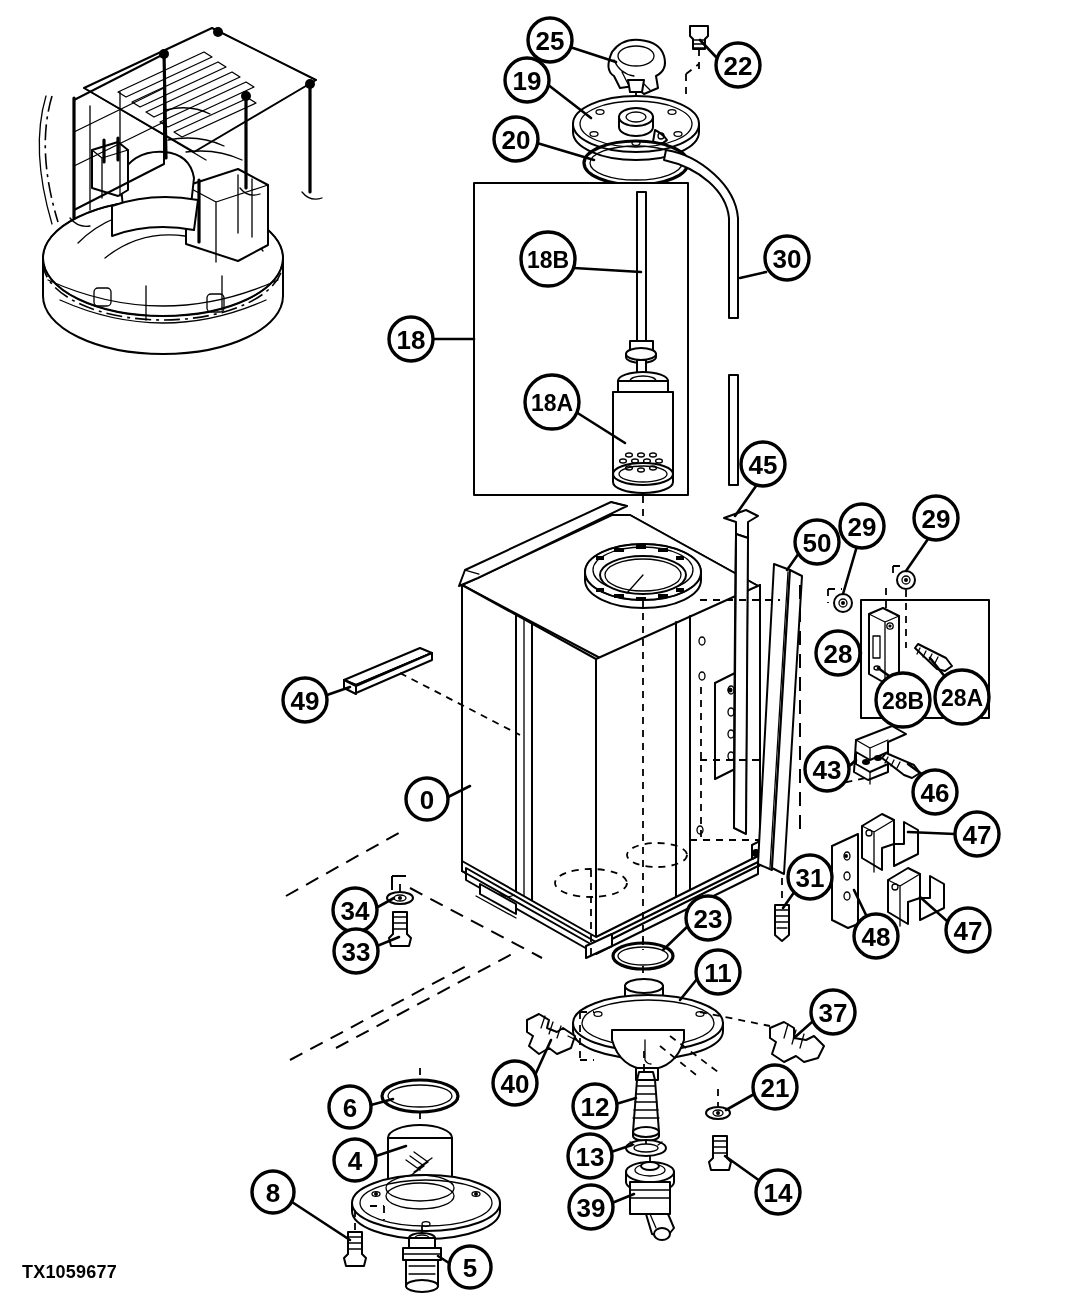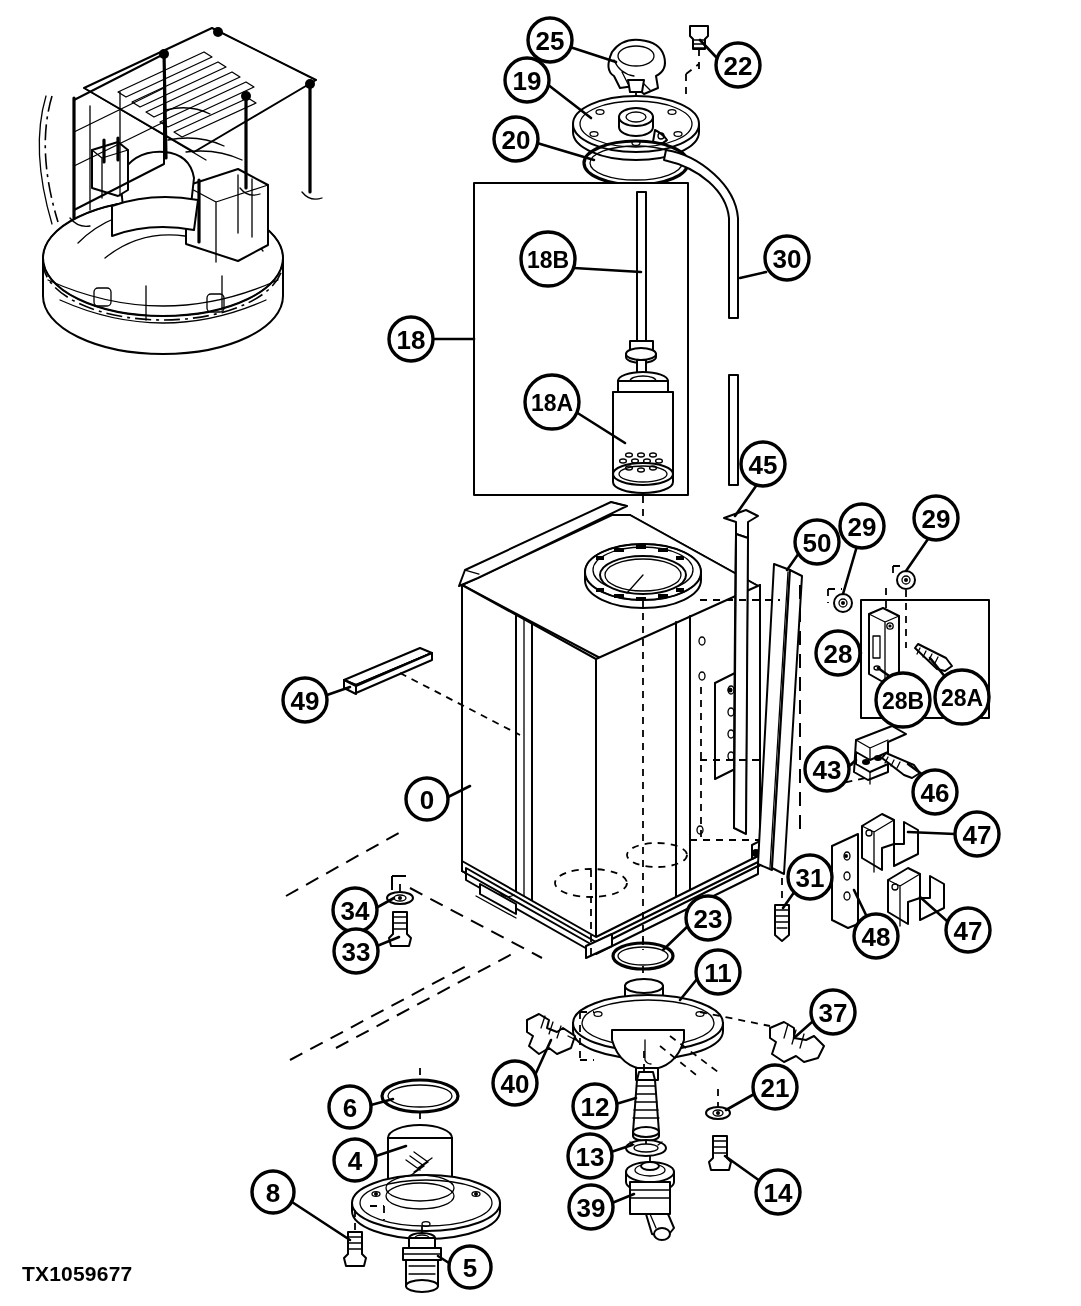--- a/index.html
+++ b/index.html
@@ -1,20 +1,20 @@
 <!DOCTYPE html>
 <html><head>
 <meta charset="utf-8">
 <style>
   html,body{margin:0;padding:0;background:#ffffff;}
   body{width:1081px;height:1306px;position:relative;overflow:hidden;
        font-family:"Liberation Sans", sans-serif;color:#000;}
   #stage{position:absolute;left:0;top:0;width:1081px;height:991px;}
   #art{position:absolute;left:0;top:0;}
-  .fig-id{position:absolute;left:22px;top:1262px;font-size:21px;font-weight:bold;
+  .fig-id{position:absolute;left:22px;top:1262px;font-size:18px;font-weight:bold;
           letter-spacing:.2px;font-family:"Liberation Sans", sans-serif;}
 </style>
 </head>
 <body>
 
 <div id="stage">
 
   <svg id="art" width="1081" height="1306" viewBox="0 0 1081 1306" xmlns="http://www.w3.org/2000/svg">
     <defs>
       <style>

